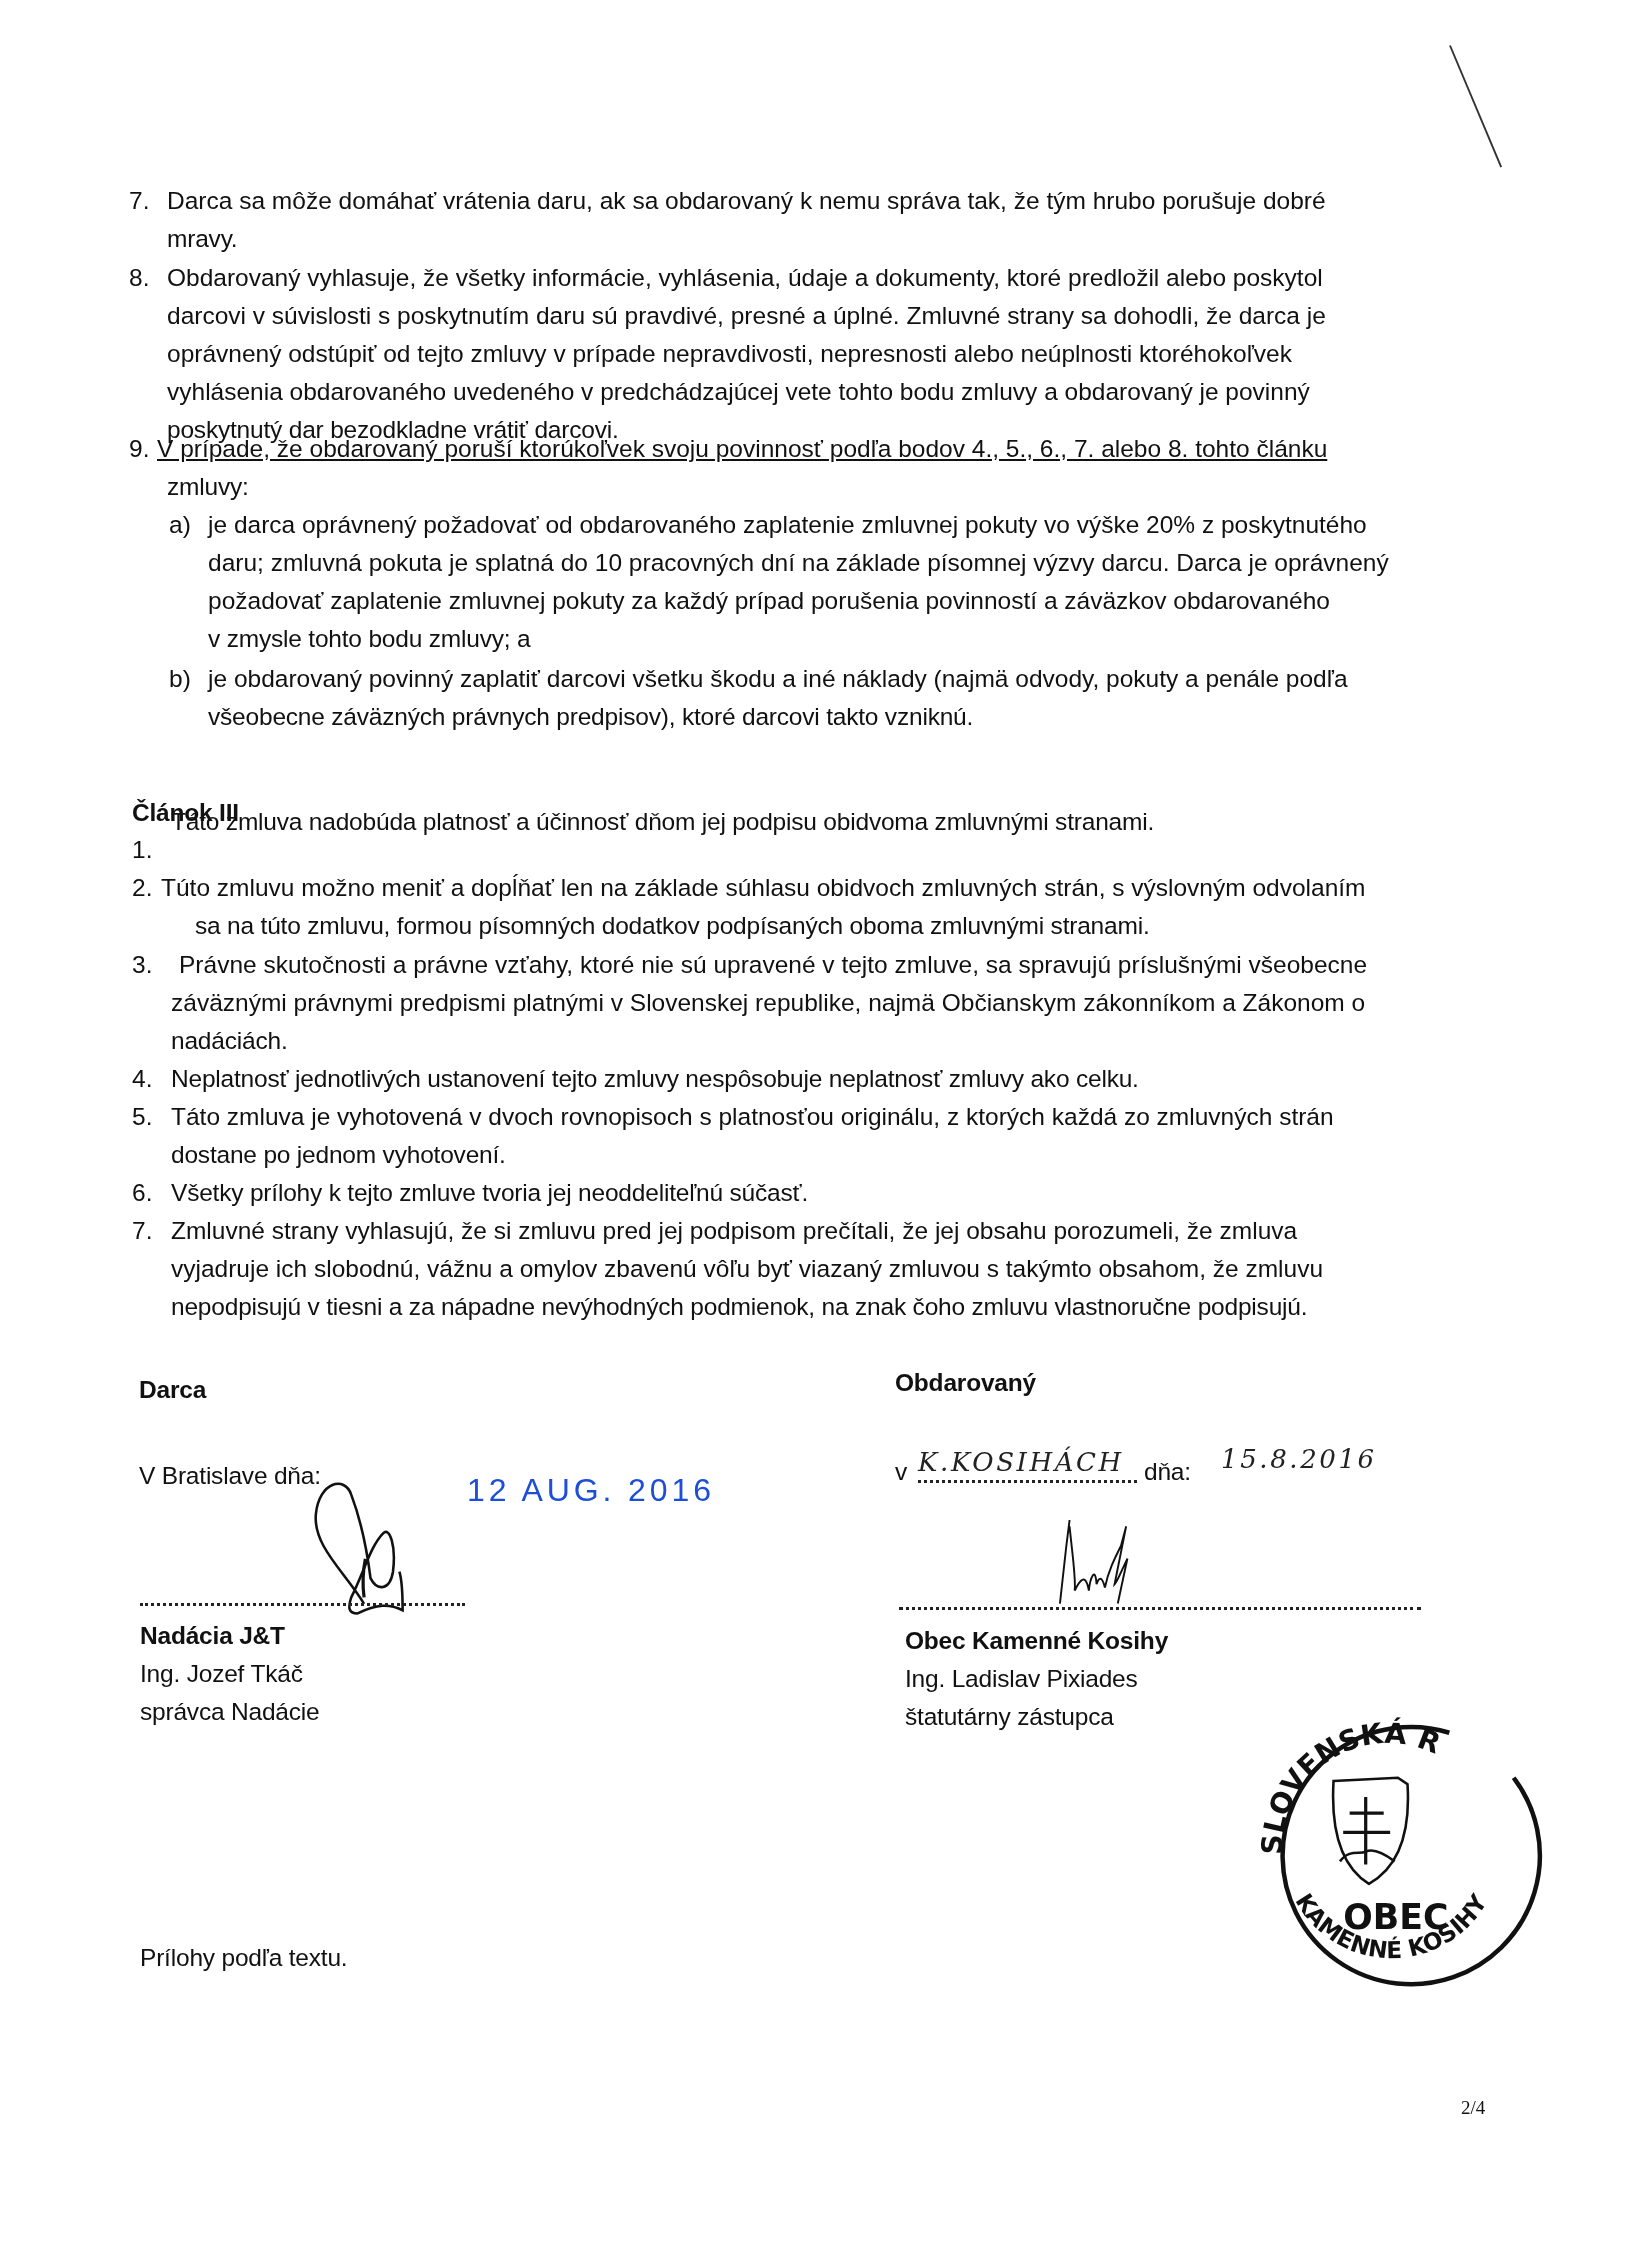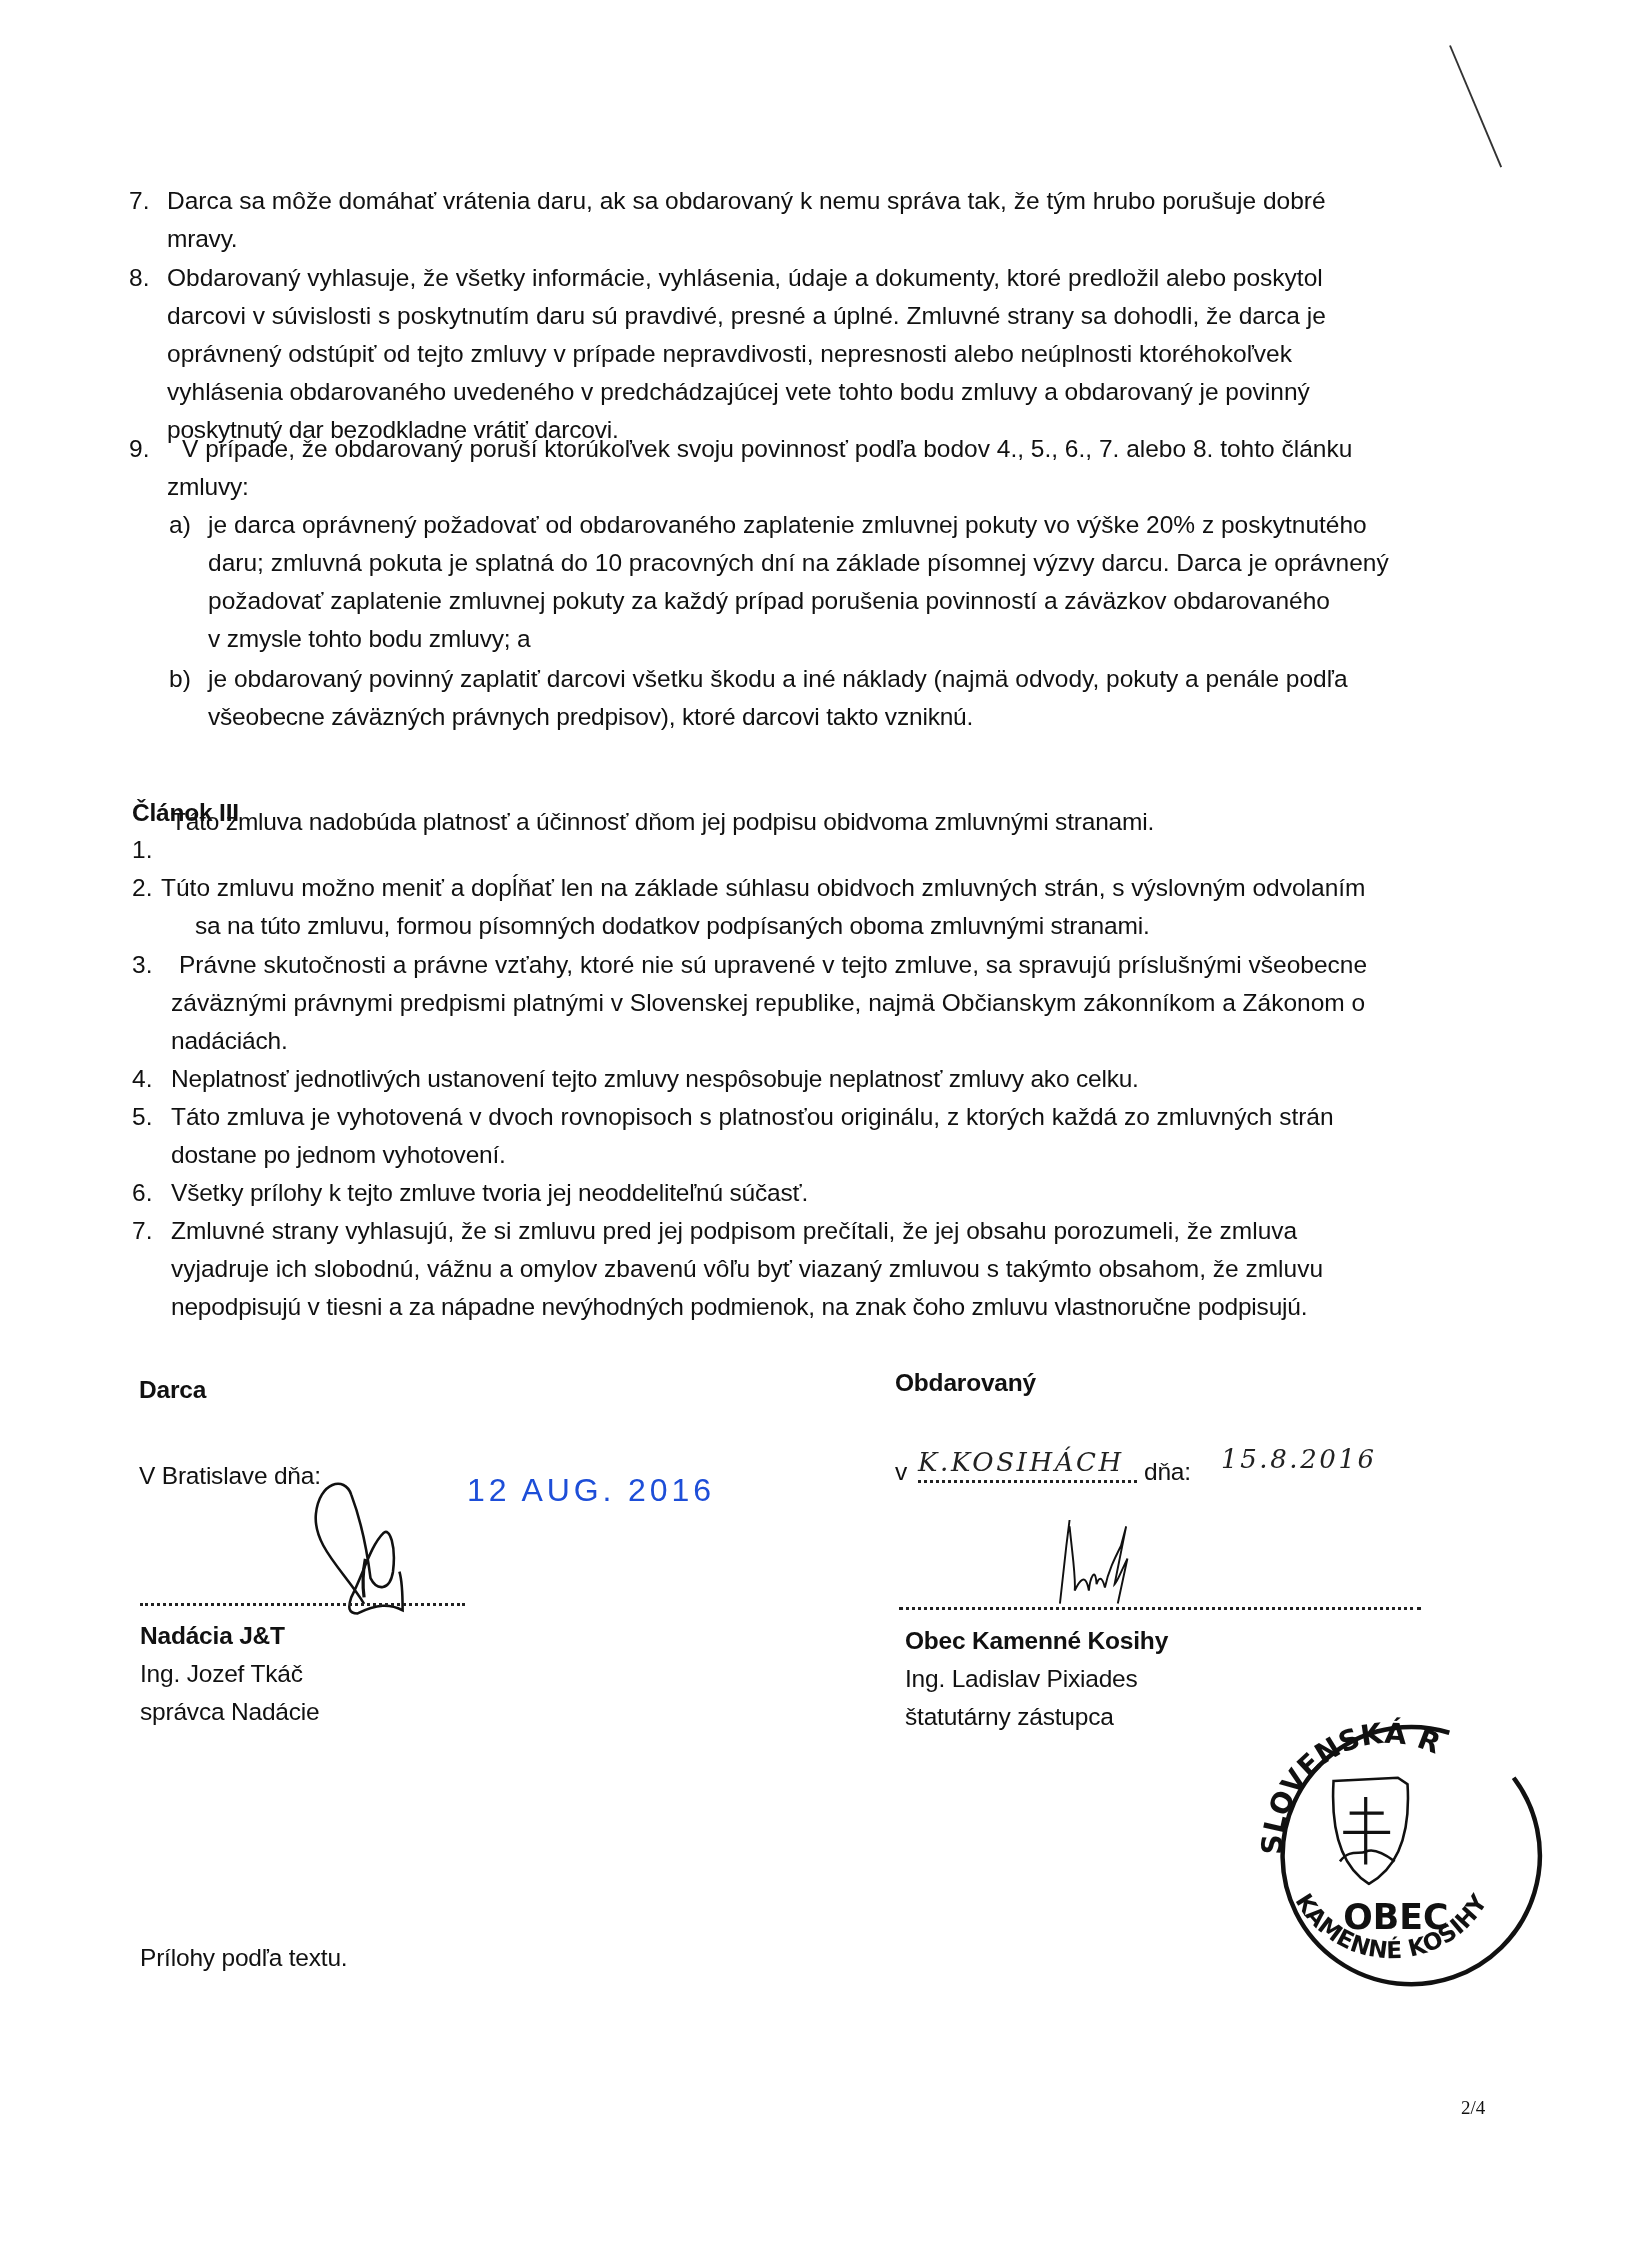--- a/index.html
+++ b/index.html
@@ -35,21 +35,21 @@
     <span class="num" style="left:129px;top:259px;">8.</span>
     <div class="just" style="left:167px;top:259px;width:1324px;">Obdarovaný vyhlasuje, že všetky informácie, vyhlásenia, údaje a dokumenty, ktoré predložil alebo poskytol</div>
     <div class="just" style="left:167px;top:297px;width:1324px;">darcovi v súvislosti s poskytnutím daru sú pravdivé, presné a úplné. Zmluvné strany sa dohodli, že darca je</div>
     <div class="just" style="left:167px;top:335px;width:1324px;">oprávnený odstúpiť od tejto zmluvy v prípade nepravdivosti, nepresnosti alebo neúplnosti ktoréhokoľvek</div>
     <div class="just" style="left:167px;top:373px;width:1324px;">vyhlásenia obdarovaného uvedeného v predchádzajúcej vete tohto bodu zmluvy a obdarovaný je povinný</div>
     <div class="txt" style="left:167px;top:411px;">poskytnutý dar bezodkladne vrátiť darcovi.</div>
   </div>
 
   <div>
     <span class="num" style="left:129px;top:430px;">9.</span>
-    <div class="just" style="left:182px;top:430px;width:1324px;">V prípade, že obdarovaný poruší ktorúkoľvek svoju povinnosť podľa bodov 4., 5., 6., 7. alebo 8. tohto článku</div>
+    <div class="just" style="left:157px;top:430px;width:1324px;text-decoration:underline;">V prípade, že obdarovaný poruší ktorúkoľvek svoju povinnosť podľa bodov 4., 5., 6., 7. alebo 8. tohto článku</div>
     <div class="txt" style="left:167px;top:468px;">zmluvy:</div>
 
     <div>
       <span class="num" style="left:169px;top:506px;">a)</span>
       <div class="just" style="left:208px;top:506px;width:1283px;">je darca oprávnený požadovať od obdarovaného zaplatenie zmluvnej pokuty vo výške 20% z poskytnutého</div>
       <div class="just" style="left:208px;top:544px;width:1283px;">daru; zmluvná pokuta je splatná do 10 pracovných dní na základe písomnej výzvy darcu. Darca je oprávnený</div>
       <div class="just" style="left:208px;top:582px;width:1283px;">požadovať zaplatenie zmluvnej pokuty za každý prípad porušenia povinností a záväzkov obdarovaného</div>
       <div class="txt" style="left:208px;top:620px;">v zmysle tohto bodu zmluvy; a</div>
     </div>
 

